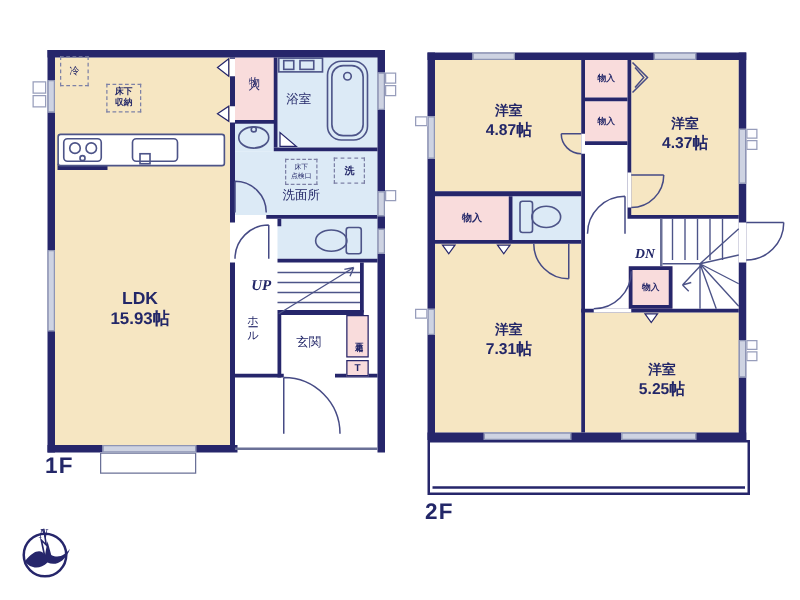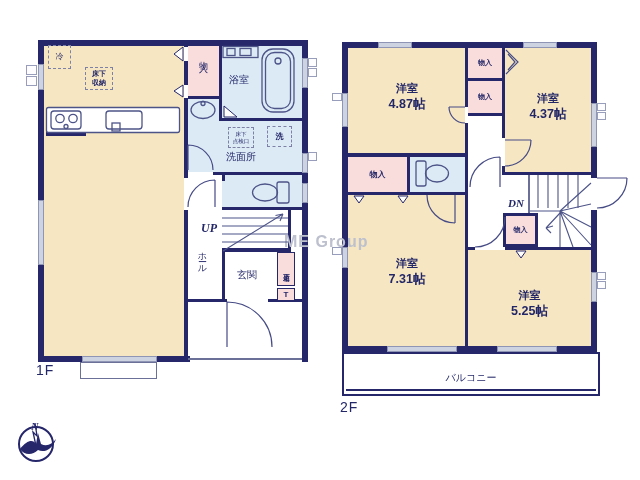--- a/index.html
+++ b/index.html
@@ -15,21 +15,21 @@
   .win{position:absolute;background:#ced3e2;border:1px solid #8e95b5}
   .flap{position:absolute;background:#fdfdff;border:1px solid #979dbb}
   .dotted{position:absolute;border:1px dashed #7d81a6;display:flex;flex-direction:column;
     align-items:center;justify-content:center;text-align:center;line-height:1.15}
   .lbl{position:absolute;white-space:nowrap;line-height:1.05;font-weight:normal}
   .v{writing-mode:vertical-rl;text-orientation:upright;letter-spacing:2px}
   .ctr{position:absolute;display:flex;flex-direction:column;align-items:center;
     justify-content:center;text-align:center;font-weight:bold}
   .cfx{display:flex;align-items:center;justify-content:center;font-weight:bold}
   .stair{font-family:"Liberation Serif","DejaVu Serif",serif;font-style:italic;font-weight:bold}
-  .fl{font-weight:normal;font-size:14px;letter-spacing:1px}
+  .fl{font-weight:bold;font-size:18px;letter-spacing:1px}
   .wm{position:absolute;font-size:16px;font-weight:bold;color:#bdc0cd;letter-spacing:1px}
   svg{position:absolute;left:0;top:0}
 </style>
 </head>
 <body>
 
 <div class="canvas">
 
   <div class="abs" style="inset:0">
 
@@ -93,20 +93,24 @@
       <span>収納</span>
     </div>
     <div class="dotted" style="left:228px;top:127px;width:26px;height:21px;font-size:5.5px">
       <span>床下</span>
       <span>点検口</span>
     </div>
     <div class="dotted" style="left:267px;top:126px;width:25px;height:21px;font-size:8px;font-weight:bold">
       <span>洗</span>
     </div>
 
+    <div class="ctr" style="left:62px;top:228px;width:100px;height:38px">
+      <div style="font-size:14px">LDK</div>
+      <div style="font-size:13.5px">15.93帖</div>
+    </div>
     <div class="lbl v" style="left:198px;top:54px;font-size:9px">物入</div>
     <div class="lbl" style="left:229px;top:75px;font-size:10px">浴室</div>
     <div class="lbl" style="left:226px;top:152px;font-size:10px">洗面所</div>
     <div class="lbl stair" style="left:201px;top:222px;font-size:12px">UP</div>
     <div class="lbl v" style="left:197px;top:246px;font-size:9px;letter-spacing:1px">ホール</div>
     <div class="lbl" style="left:237px;top:270px;font-size:10px">玄関</div>
     <div class="lbl fl" style="left:36px;top:363px">1F</div>
   </div>
 
   <div class="abs" style="inset:0">
@@ -159,21 +163,20 @@
     <div class="flap" style="left:597px;top:112px;width:9px;height:8px"></div>
     <div class="white" style="left:591px;top:178px;width:6px;height:32px"></div>
     <div class="win" style="left:591px;top:272px;width:6px;height:30px"></div>
     <div class="flap" style="left:597px;top:272px;width:9px;height:8px"></div>
     <div class="flap" style="left:597px;top:281px;width:9px;height:8px"></div>
     <div class="win" style="left:387px;top:346px;width:70px;height:6px"></div>
     <div class="win" style="left:497px;top:346px;width:60px;height:6px"></div>
 
     <div class="abs" style="left:342px;top:352px;width:258px;height:44px;border:2px solid #26266b;background:#fff"></div>
     <div class="abs" style="left:346px;top:389px;width:250px;height:2px;background:#26266b"></div>
-    <div class="lbl" style="left:342px;top:373px;width:258px;text-align:center;font-size:10px">バルコニー</div>
 
     <div class="ctr" style="left:355px;top:78px;width:104px;height:38px">
       <div style="font-size:11px">洋室</div>
       <div style="font-size:12.5px">4.87帖</div>
     </div>
     <div class="ctr" style="left:505px;top:88px;width:86px;height:38px">
       <div style="font-size:11px">洋室</div>
       <div style="font-size:12.5px">4.37帖</div>
     </div>
     <div class="ctr" style="left:355px;top:252px;width:104px;height:40px">
@@ -181,21 +184,20 @@
       <div style="font-size:12.5px">7.31帖</div>
     </div>
     <div class="ctr" style="left:468px;top:284px;width:123px;height:40px">
       <div style="font-size:11px">洋室</div>
       <div style="font-size:12.5px">5.25帖</div>
     </div>
     <div class="lbl stair" style="left:508px;top:198px;font-size:11px">DN</div>
     <div class="lbl fl" style="left:340px;top:400px">2F</div>
   </div>
 
-  <div class="wm" style="left:284px;top:233px">ME Group</div>
 
   <svg width="640" height="480" viewBox="0 0 640 480">
     <g stroke="#4d5488" stroke-width="1.3" fill="none">
       <rect x="46.5" y="107.5" width="133" height="25" rx="2" fill="#fff"></rect>
       <rect x="51" y="111" width="30" height="18" rx="3"></rect>
       <circle cx="60" cy="118.5" r="4.2"></circle>
       <circle cx="73" cy="118.5" r="4.2"></circle>
       <circle cx="66" cy="126.5" r="2"></circle>
       <rect x="106" y="111" width="36" height="18" rx="3"></rect>
       <rect x="112" y="123" width="8" height="8"></rect>

